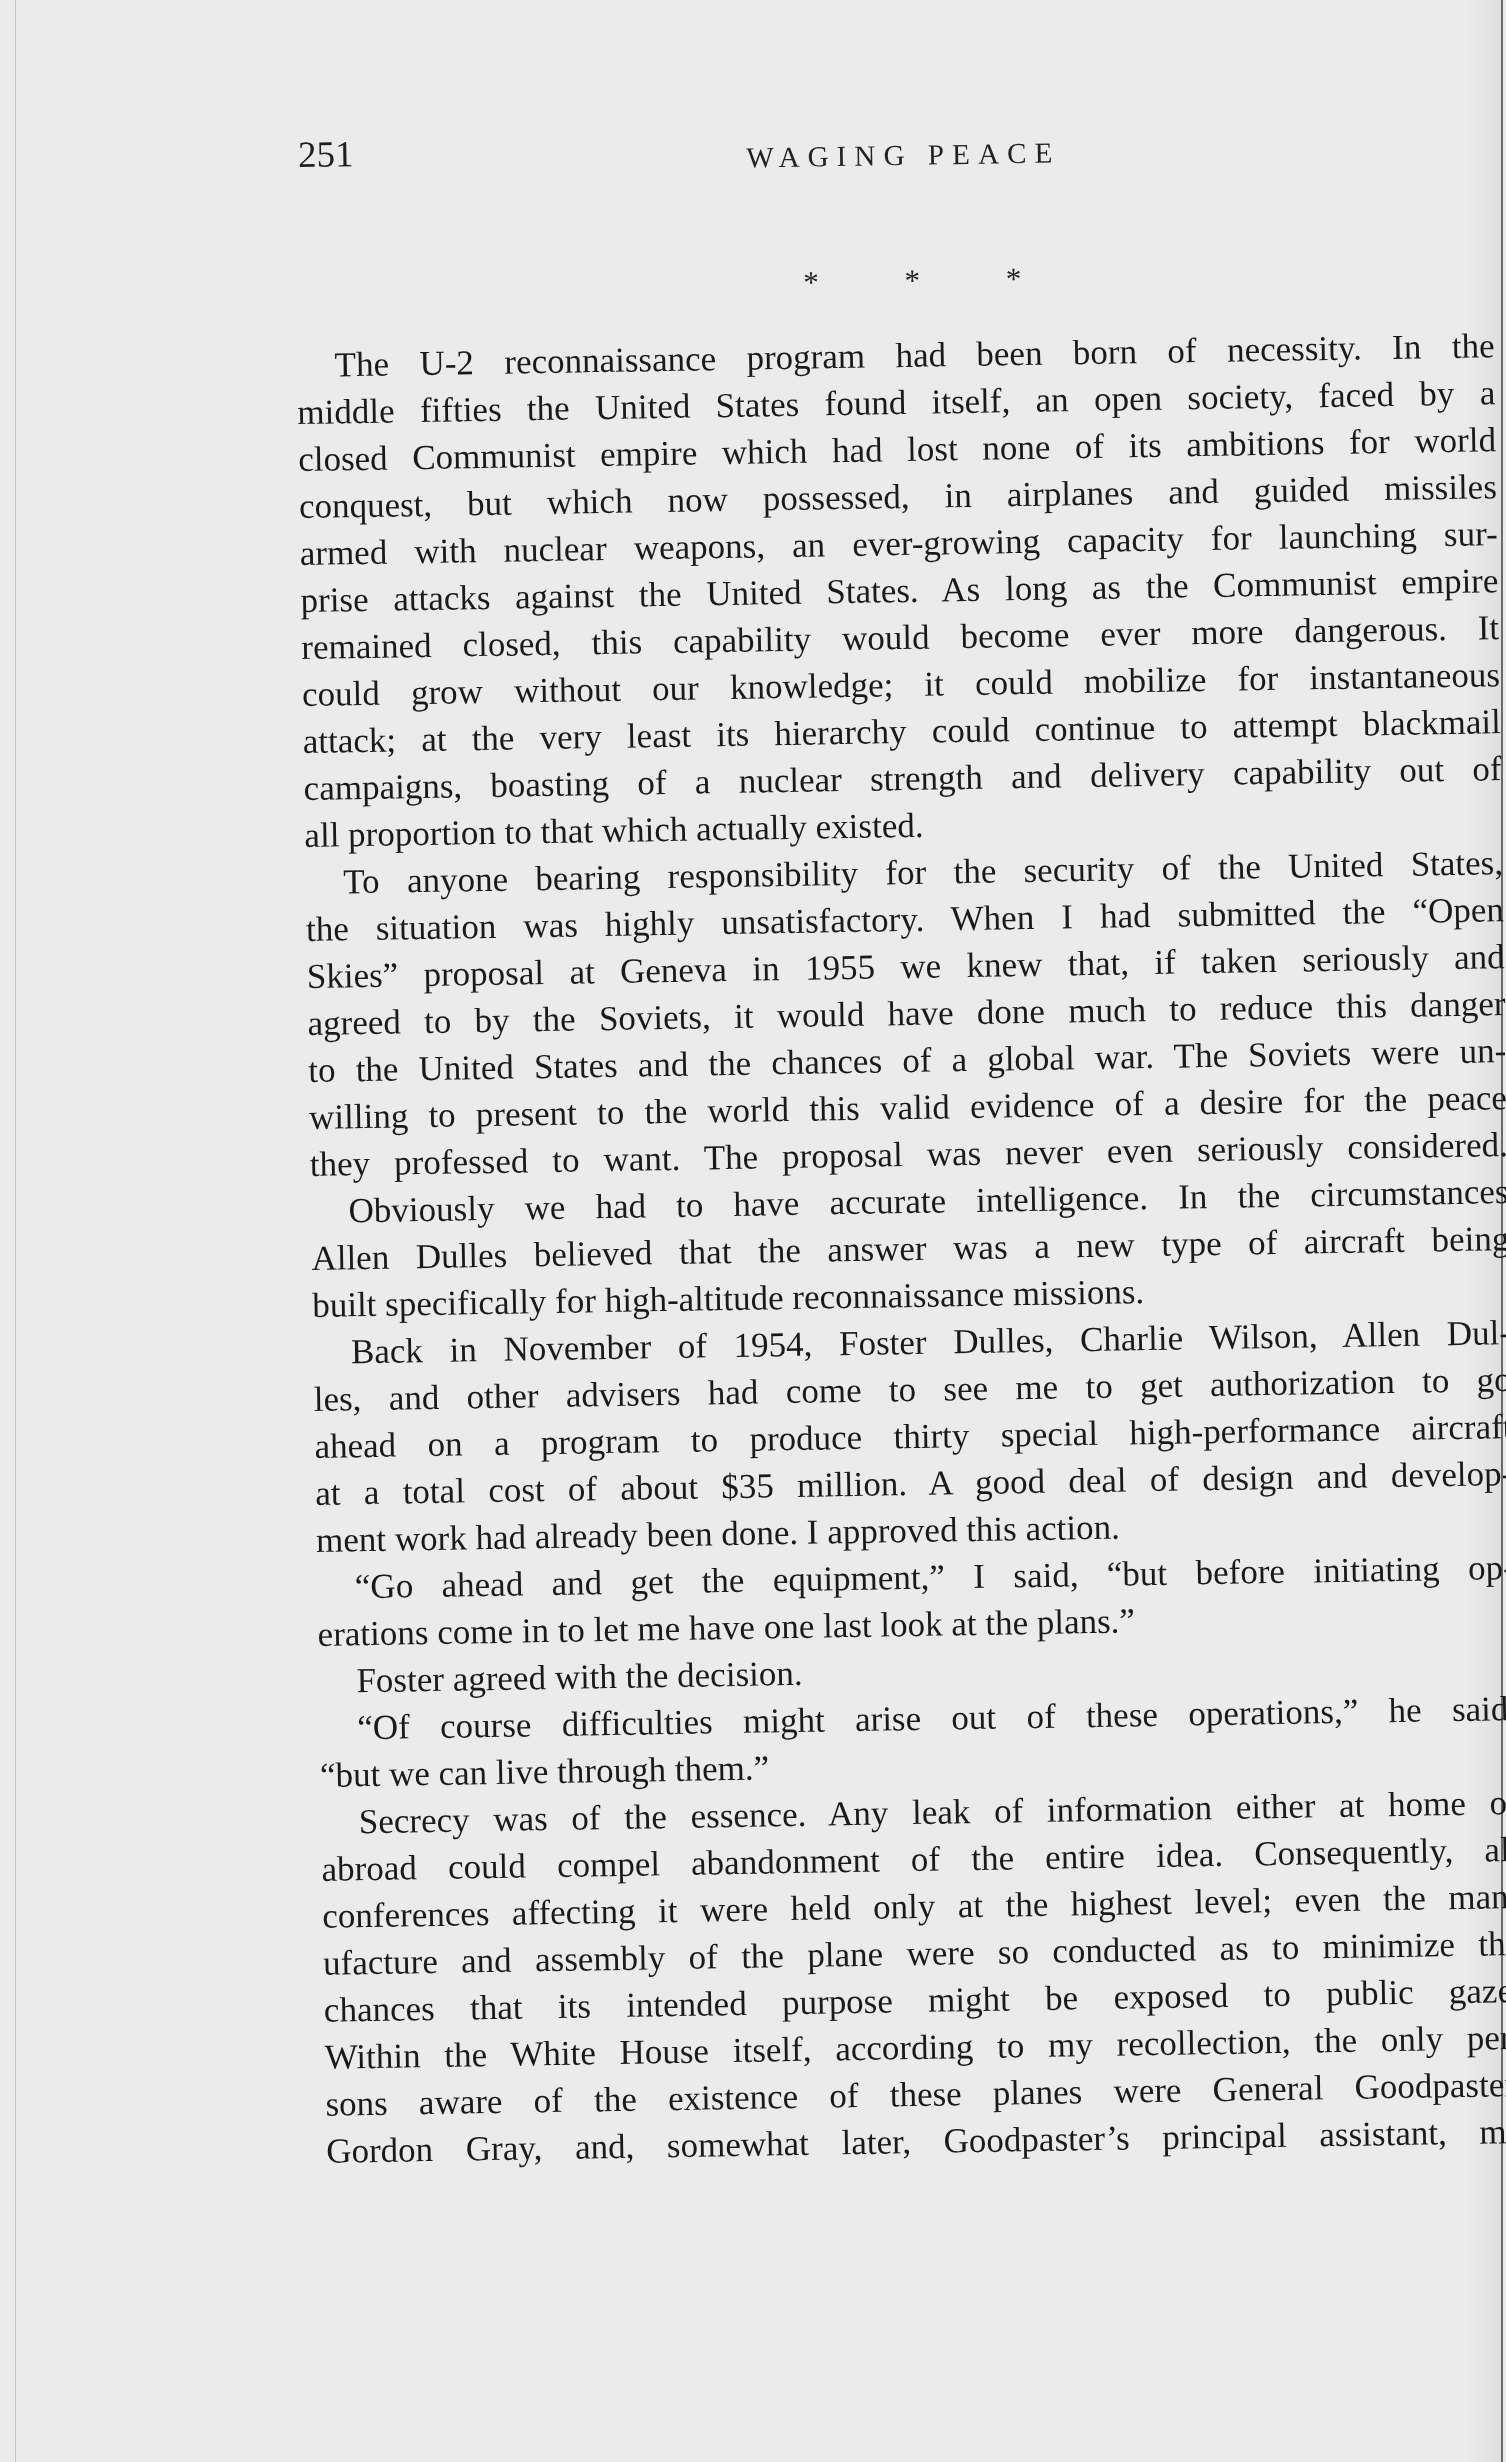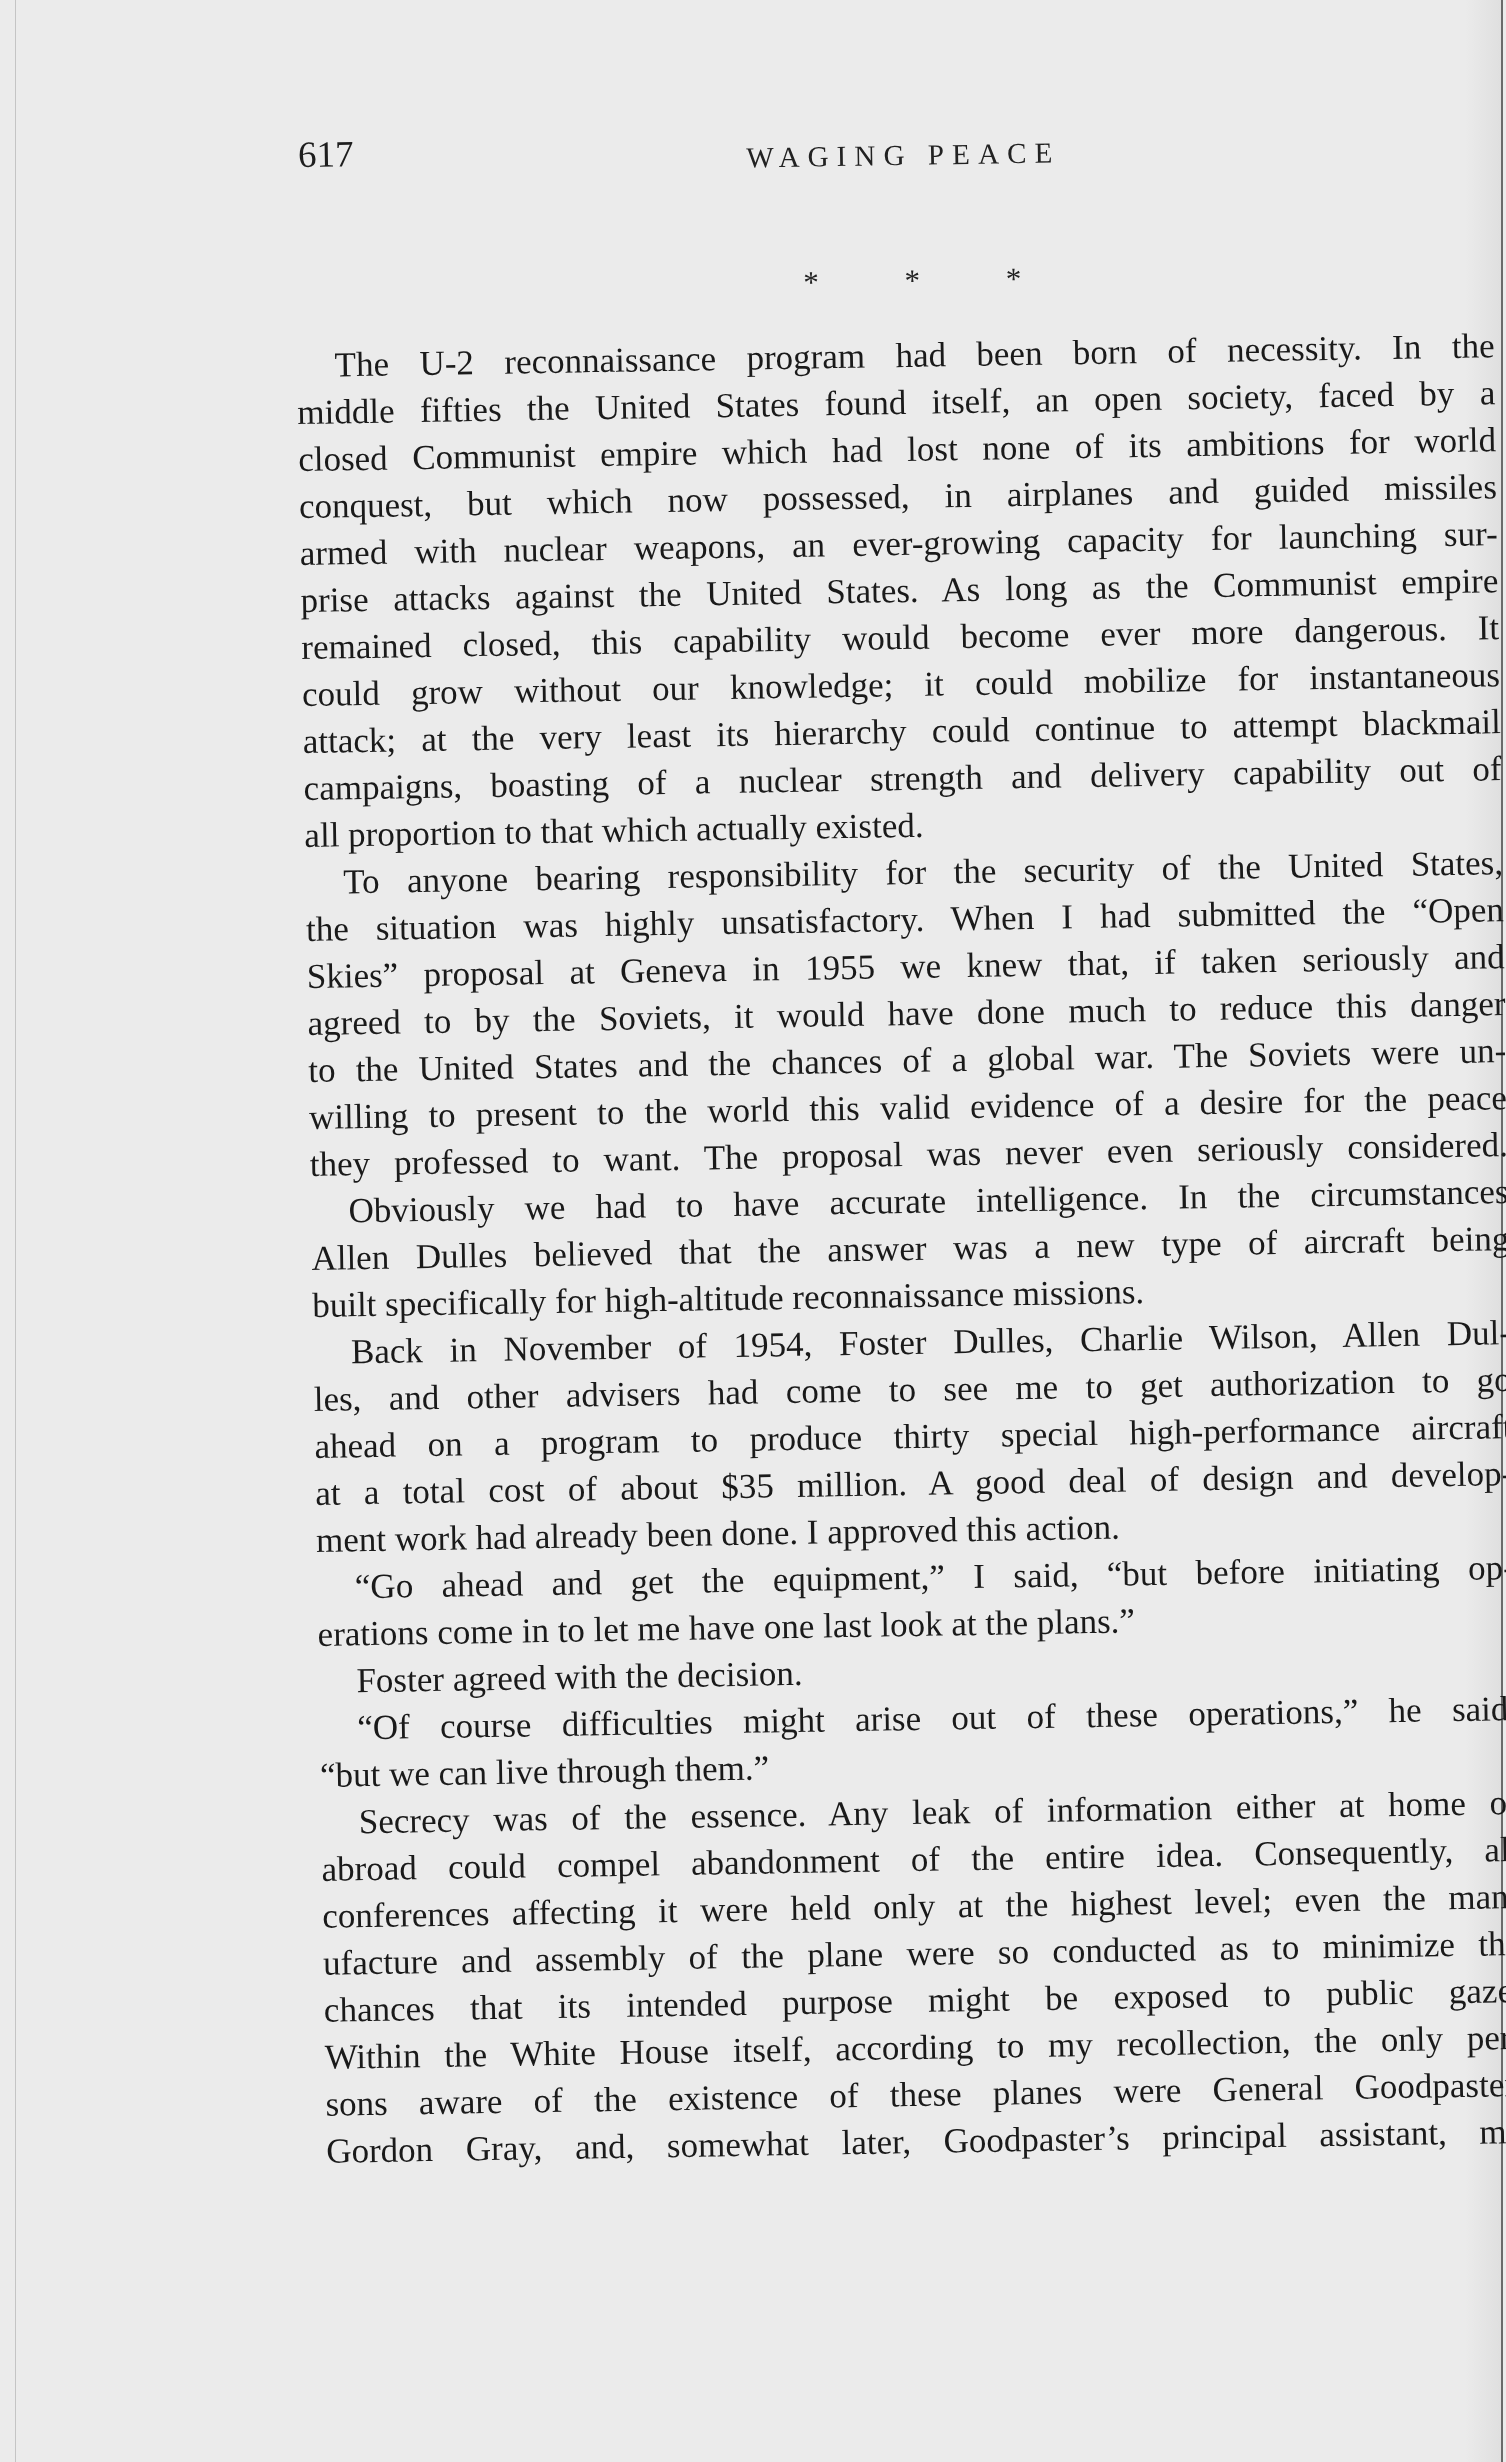--- a/index.html
+++ b/index.html
@@ -99,21 +99,21 @@
   }
 </style>
 </head>
 <body>
 
 <div class="left-edge"></div>
 <div class="right-shadow"></div>
 <div class="right-edge"></div>
 
 <div class="page">
-  <div class="page-number">617</div>
+  <div class="page-number">251</div>
   <div class="running-head">WAGING PEACE</div>
   <div class="section-break">
     <span>*</span>
     <span>*</span>
     <span>*</span>
   </div>
 
   <div class="body-text">
 
     <div class="paragraph">

